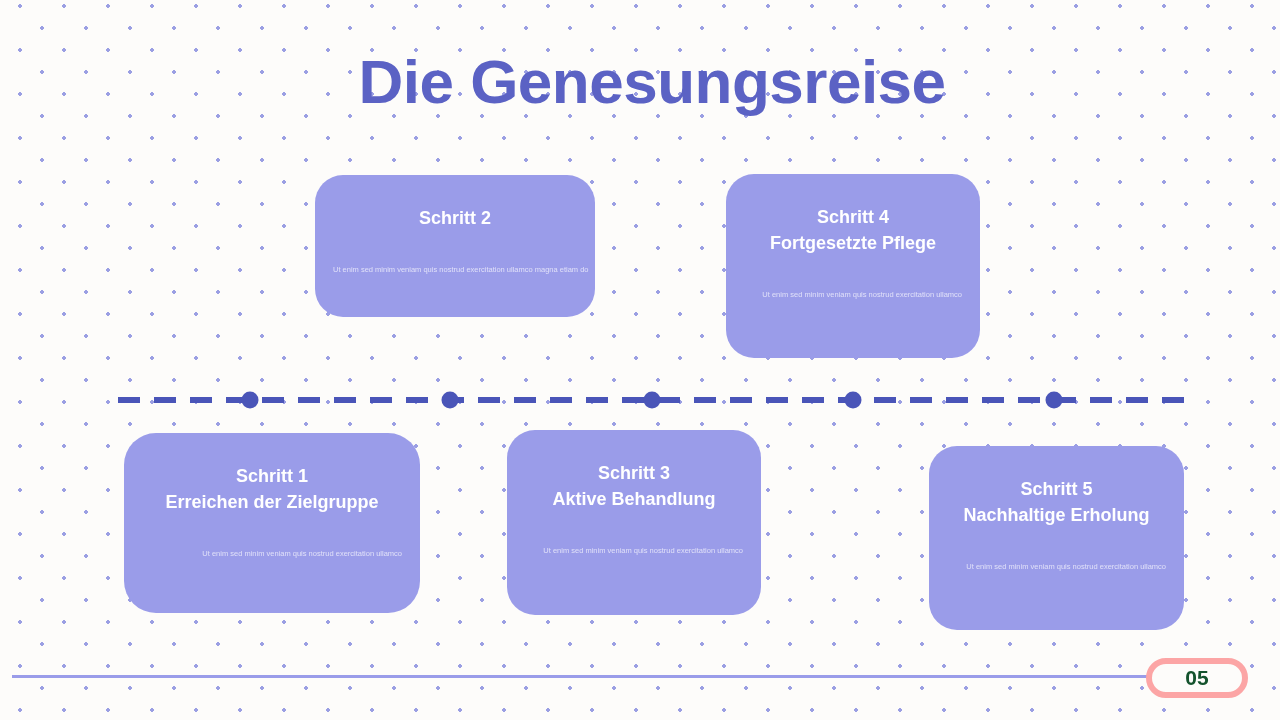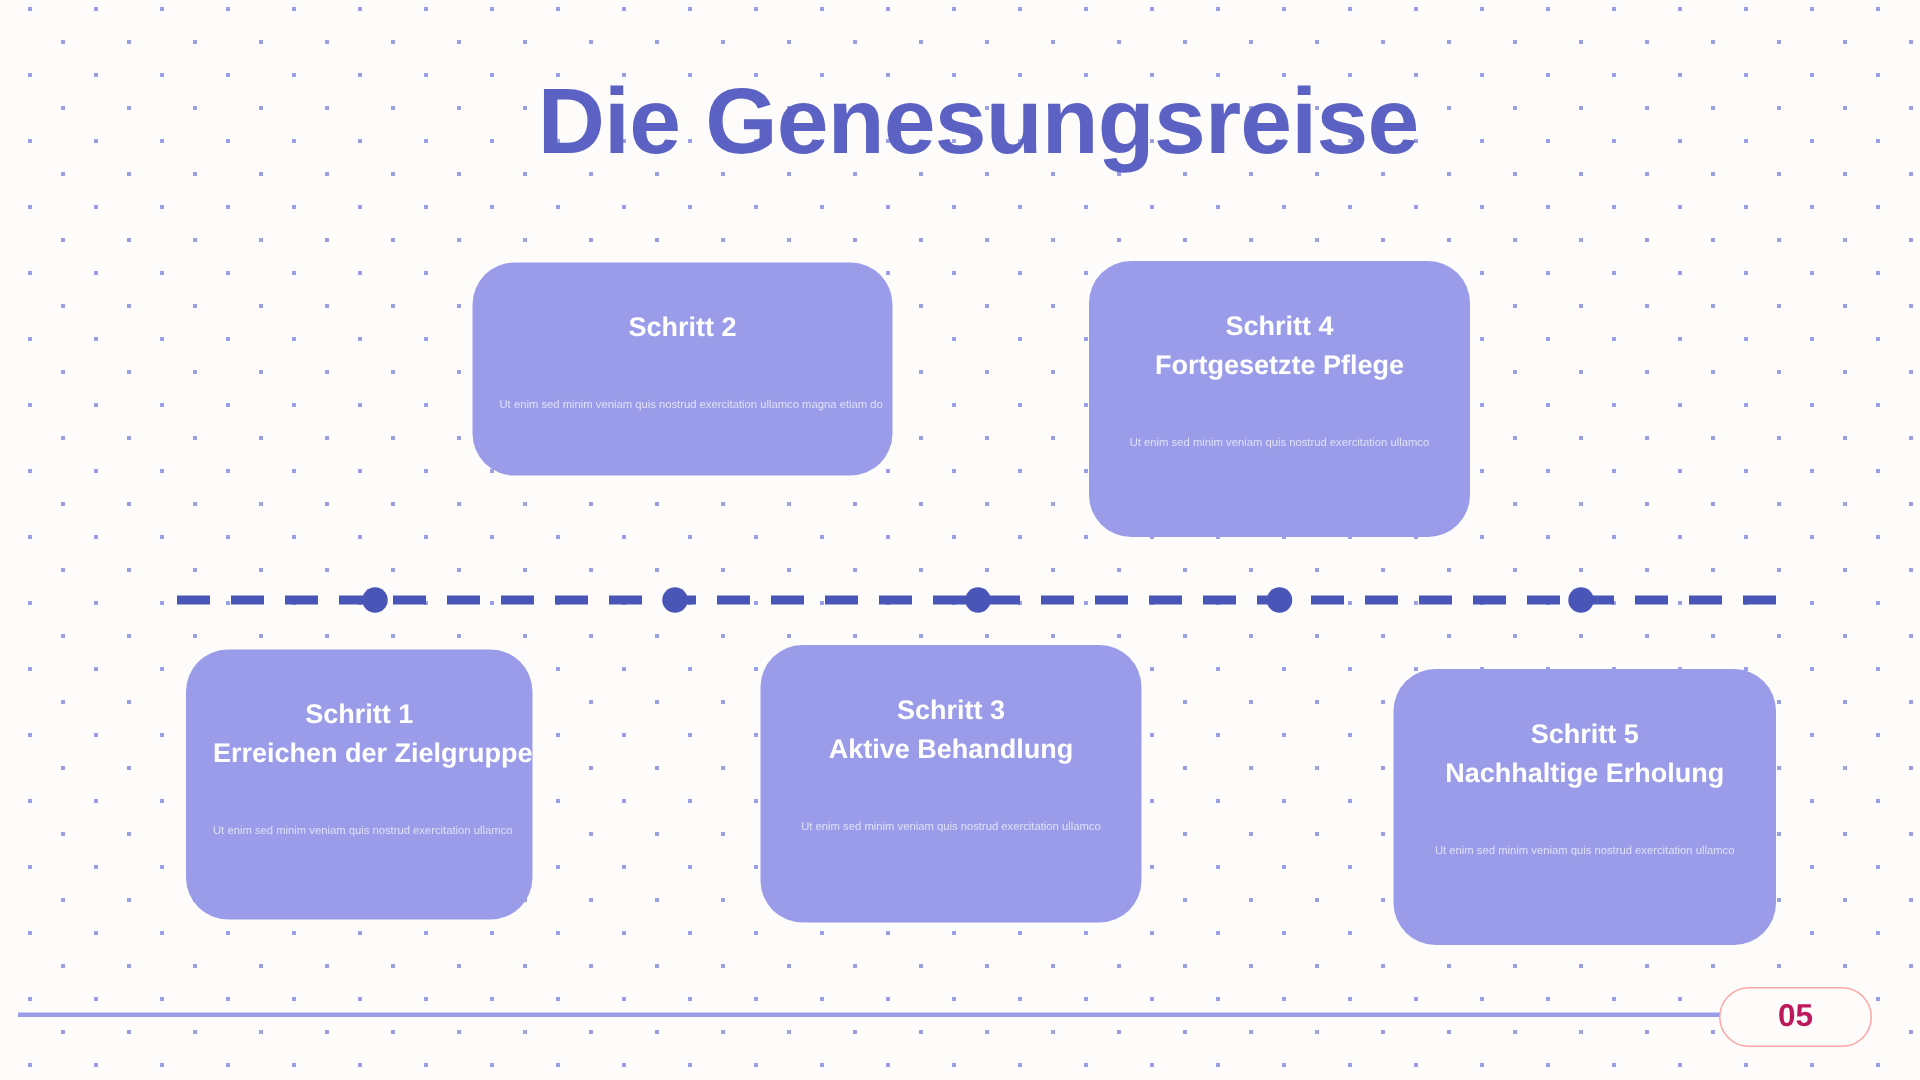--- a/index.html
+++ b/index.html
@@ -90,55 +90,56 @@
     line-height: 1.45;
     white-space: nowrap;
   }
   .step-card .card-body {
     margin-top: 34px;
     color: #e6e6fa;
     font-size: 7.5px;
     line-height: 1.4;
     opacity: 0.92;
     white-space: nowrap;
+    text-align: right;
   }
 
   
   #card-2 { left: 303px; top: 175px; width: 280px; height: 142px; }
   #card-4 { left: 714px; top: 174px; width: 254px; height: 184px; }
 
   
-  #card-1 { left: 112px; top: 433px; width: 231px; height: 180px; }
+  #card-1 { left: 112px; top: 433px; width: 296px; height: 180px; border-radius: 32px; }
   #card-3 { left: 495px; top: 430px; width: 254px; height: 185px; }
   #card-5 { left: 917px; top: 446px; width: 255px; height: 184px; }
 
   
   #footer-rule {
     position: absolute;
     left: 0;
     top: 675px;
     width: 1180px;
     height: 3px;
     background: #9a9ce9;
   }
   #page-number-badge {
     position: absolute;
     left: 1134px;
     top: 658px;
     width: 102px;
     height: 40px;
-    border: 1px solid #fca5a5;
+    border: 6px solid #fca5a5;
     border-radius: 20px;
     background: #fdfcfa;
     display: flex;
     align-items: center;
     justify-content: center;
     font-size: 21px;
     font-weight: bold;
-    color: #be185d;
+    color: #14532d;
     box-sizing: border-box;
   }
 </style>
 </head>
 <body>
 
 <div id="slide">
 
   <div id="dot-pattern"></div>
 

